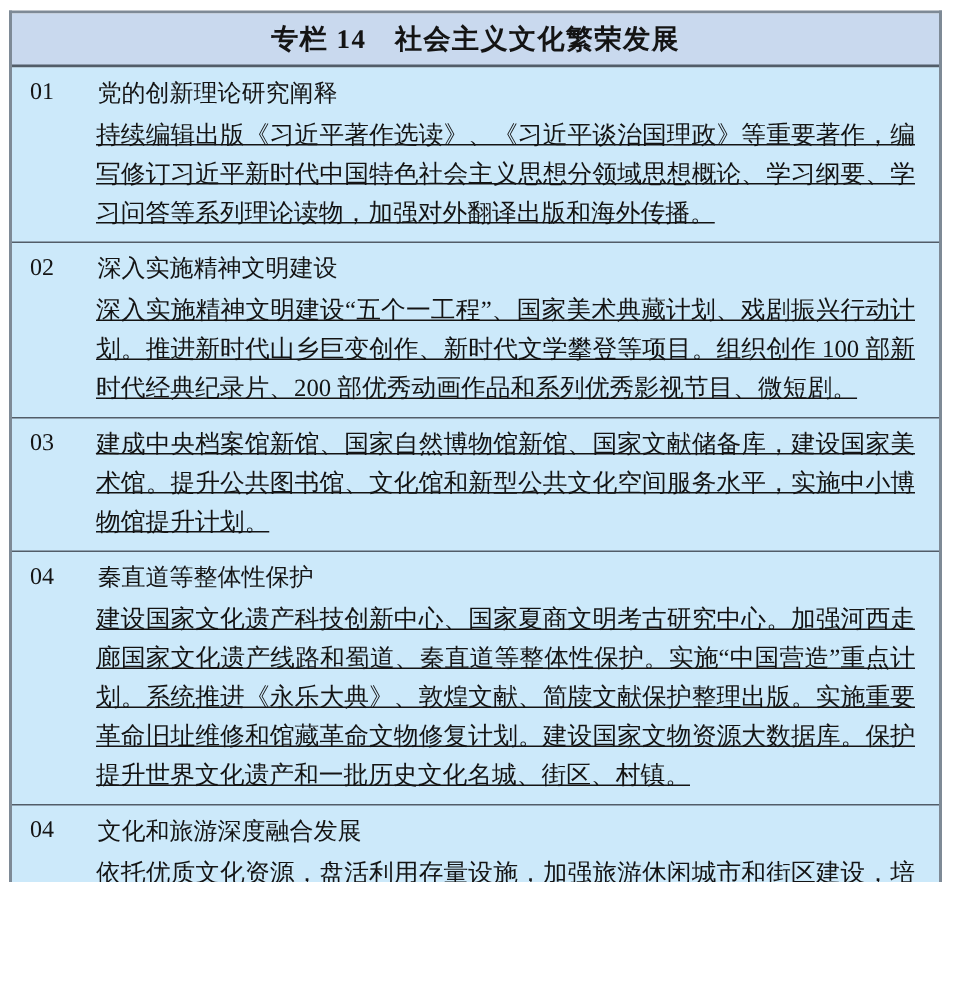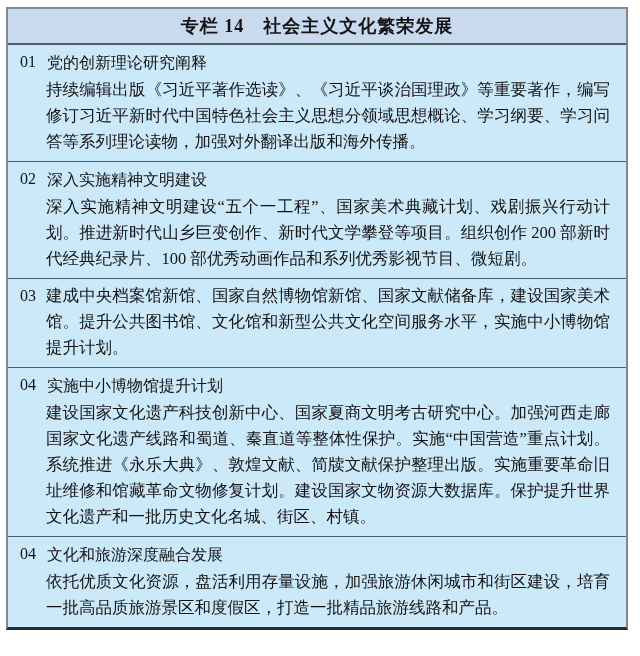--- a/index.html
+++ b/index.html
@@ -4,21 +4,21 @@
 <style>
   html, body {
     margin: 0;
     padding: 0;
     background: #ffffff;
     font-family: "Liberation Serif", "DejaVu Serif", serif;
   }
   .page {
     position: relative;
     width: 640px;
-    height: 656px;
+    height: 588px;
     background: #ffffff;
     overflow: hidden;
   }
   .panel {
     position: absolute;
     left: 6px;
     top: 7px;
     width: 622px;
     box-sizing: border-box;
     border: 2px solid var(--outer-border, #7e8a96);
@@ -33,21 +33,21 @@
     font-weight: bold;
     font-size: 18px;
     letter-spacing: 1px;
     border-bottom: 2px solid var(--divider, #525d68);
   }
   .panel-sections {
     background: var(--body-bg, #cce9fa);
   }
   .sec {
     position: relative;
-    padding: 4px 16px 6px 38px;
+    padding: 4px 16px 6px 56px;
     border-top: 1px solid var(--divider, #525d68);
     font-size: 16.5px;
     line-height: 26px;
   }
   .sec:first-child { border-top: none; }
   .num {
     position: absolute;
     left: 12px;
     top: 4px;
     line-height: 26px;
@@ -56,51 +56,52 @@
   .hd {
     margin: 1px;
     font-size: 16px;
     font-weight: normal;
     line-height: 26px;
   }
   .bd {
     margin: 0;
     text-align: justify;
     text-align-last: left;
+    text-decoration: underline;
   }
 </style>
 </head>
 <body>
 
 <div class="page">
   <div class="panel">
     <div class="panel-header">
       <span>专栏 14　社会主义文化繁荣发展</span>
     </div>
     <div class="panel-sections" id="sections">
   <section class="sec">
     <span class="num">01</span>
     <h3 class="hd">党的创新理论研究阐释</h3>
     <p class="bd">持续编辑出版《习近平著作选读》、《习近平谈治国理政》等重要著作，编写修订习近平新时代中国特色社会主义思想分领域思想概论、学习纲要、学习问答等系列理论读物，加强对外翻译出版和海外传播。</p>
   </section>
 
   <section class="sec">
     <span class="num">02</span>
     <h3 class="hd">深入实施精神文明建设</h3>
-    <p class="bd">深入实施精神文明建设“五个一工程”、国家美术典藏计划、戏剧振兴行动计划。推进新时代山乡巨变创作、新时代文学攀登等项目。组织创作 200 部新时代经典纪录片、100 部优秀动画作品和系列优秀影视节目、微短剧。</p>
+    <p class="bd">深入实施精神文明建设“五个一工程”、国家美术典藏计划、戏剧振兴行动计划。推进新时代山乡巨变创作、新时代文学攀登等项目。组织创作 100 部新时代经典纪录片、200 部优秀动画作品和系列优秀影视节目、微短剧。</p>
   </section>
 
   <section class="sec">
     <span class="num">03</span>
     <p class="bd">建成中央档案馆新馆、国家自然博物馆新馆、国家文献储备库，建设国家美术馆。提升公共图书馆、文化馆和新型公共文化空间服务水平，实施中小博物馆提升计划。</p>
   </section>
 
   <section class="sec">
     <span class="num">04</span>
-    <h3 class="hd">实施中小博物馆提升计划</h3>
+    <h3 class="hd">秦直道等整体性保护</h3>
     <p class="bd">建设国家文化遗产科技创新中心、国家夏商文明考古研究中心。加强河西走廊国家文化遗产线路和蜀道、秦直道等整体性保护。实施“中国营造”重点计划。系统推进《永乐大典》、敦煌文献、简牍文献保护整理出版。实施重要革命旧址维修和馆藏革命文物修复计划。建设国家文物资源大数据库。保护提升世界文化遗产和一批历史文化名城、街区、村镇。</p>
   </section>
 
   <section class="sec">
     <span class="num">04</span>
     <h3 class="hd">文化和旅游深度融合发展</h3>
     <p class="bd">依托优质文化资源，盘活利用存量设施，加强旅游休闲城市和街区建设，培育一批高品质旅游景区和度假区，打造一批精品旅游线路和产品。</p>
   </section>
 </div>
   </div>

